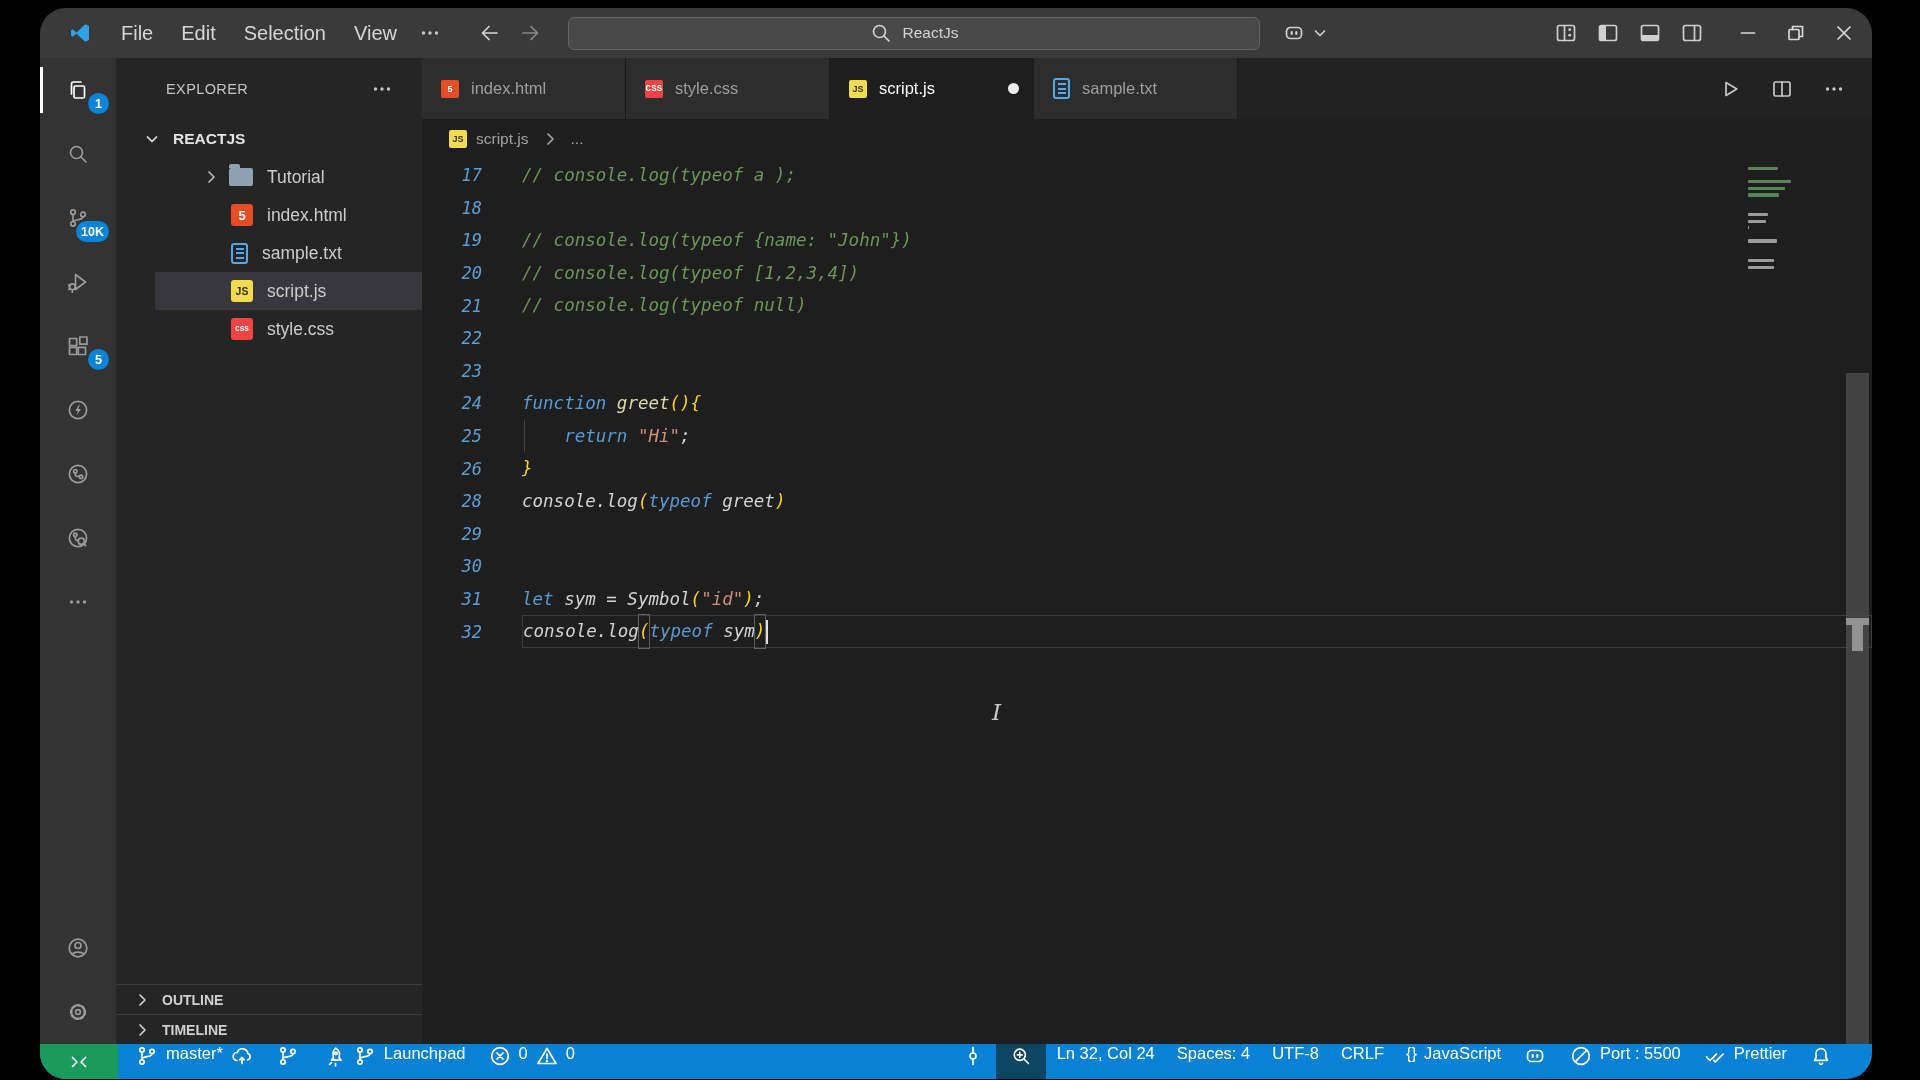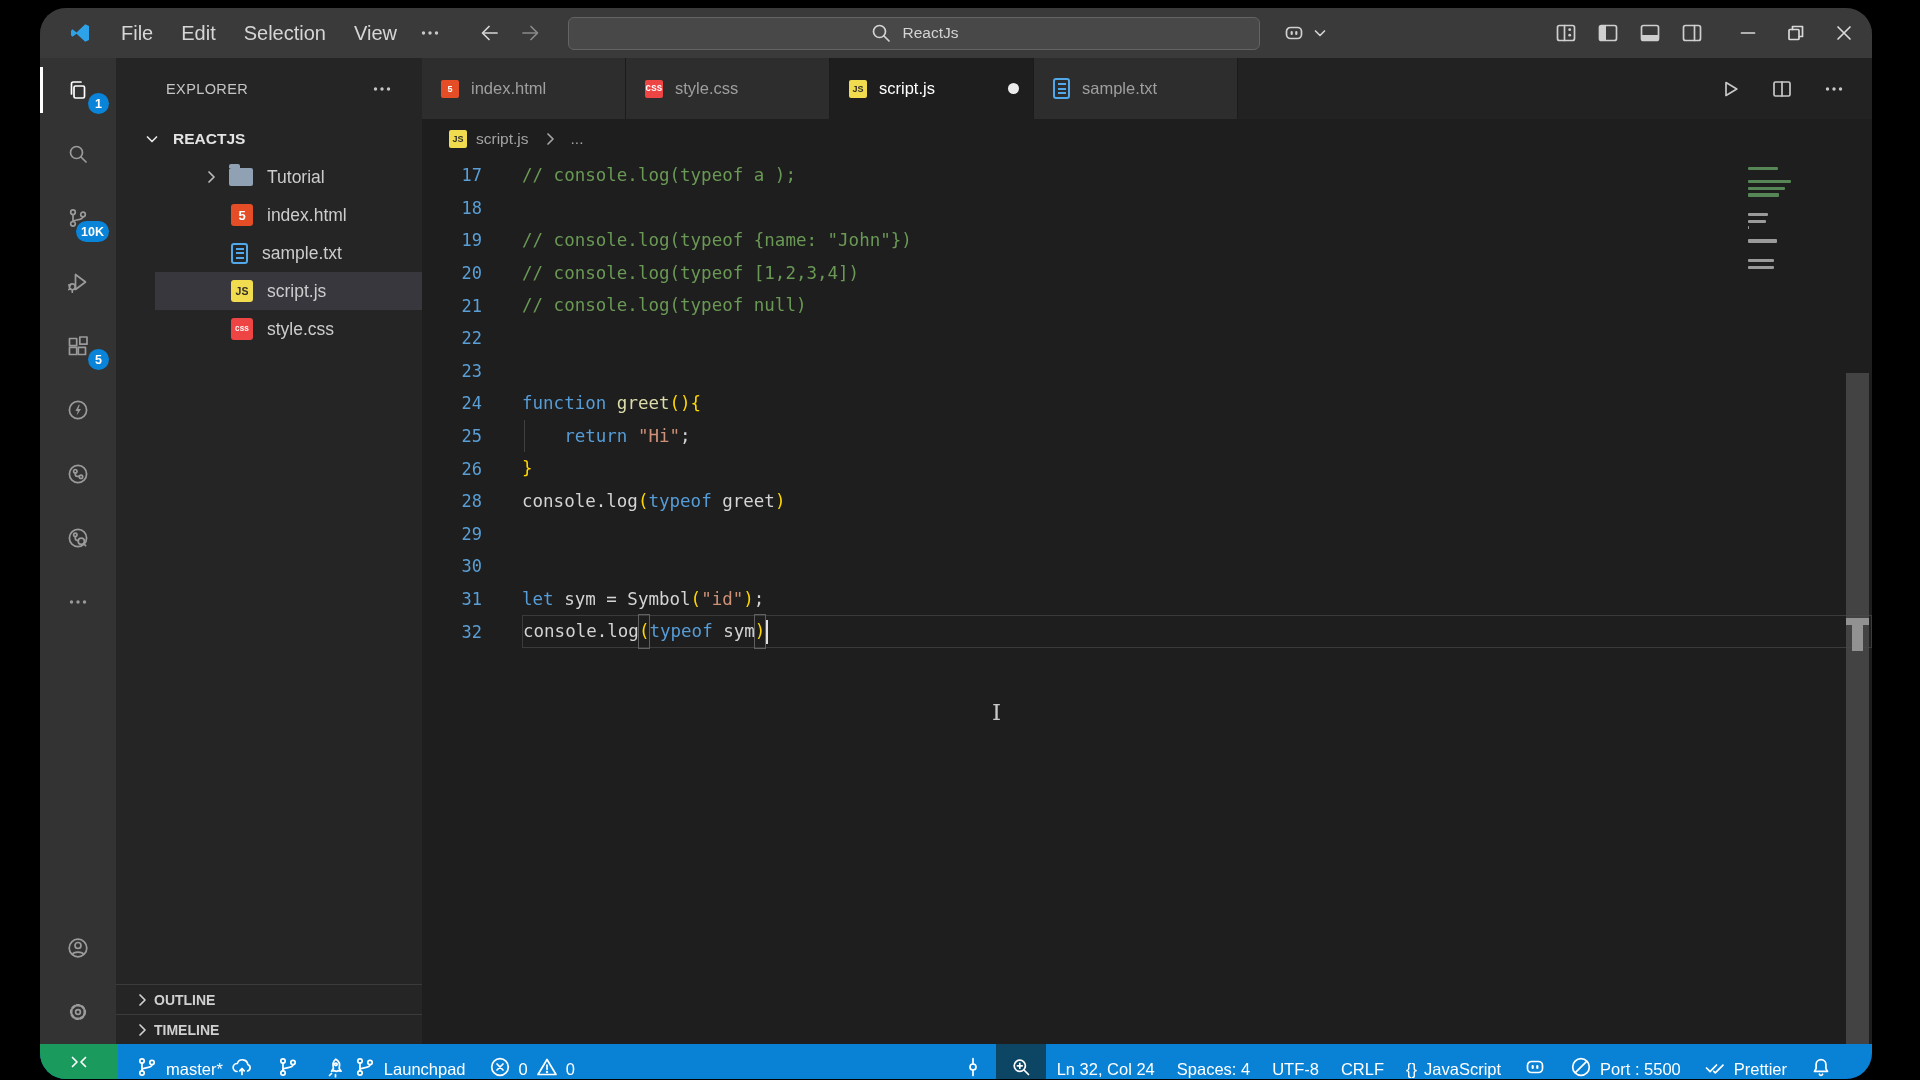--- a/index.html
+++ b/index.html
@@ -37,21 +37,21 @@
   .sb-root{height:38px;display:flex;align-items:center;gap:9px;padding-left:24px;font-weight:bold;
     font-size:15.5px;color:#e4e4e4;}
   .tree{display:flex;flex-direction:column;}
   .tree-item{height:38px;display:flex;align-items:center;font-size:17.5px;position:relative;margin-left:39px;}
   .tree-item.selected{background:#37373d;}
   .ti-chev{width:26px;margin-left:44px;color:#bbb;display:flex;}
   .ti-icon{margin-left:76px;display:flex;}
   .tree-item.folder .ti-icon{margin-left:4px;}
   .ti-label{margin-left:14px;}
   .sb-spacer{flex:1;}
-  .sb-section{height:29px;display:flex;align-items:center;gap:0;padding-left:14px;font-weight:bold;
+  .sb-section{height:29px;display:flex;align-items:center;gap:8px;padding-left:14px;font-weight:bold;
     font-size:14px;color:#d0d0d0;border-top:1px solid rgba(255,255,255,.10);}
   
   .fi{width:22px;height:22px;border-radius:3px;display:flex;align-items:center;justify-content:center;
     font-weight:bold;color:#fff;flex:none;font-family:"Liberation Sans",sans-serif;}
   .fi-html{background:#e44d26;font-size:13px;}
   .fi-js{background:#f0dc4e;color:#33302a;font-size:10.5px;}
   .fi-css{background:#ef4444;font-size:7.5px;letter-spacing:.2px;font-family:Liberation Mono, monospace;}
   .fi-txt{width:17px;height:21px;border:2px solid #51a8ea;border-radius:3px;background:transparent;
     display:flex;flex-direction:column;justify-content:center;gap:2.5px;align-items:center;box-sizing:border-box;flex:none;}
   .fi-txt i{display:block;width:8px;height:2px;background:#51a8ea;}
@@ -63,21 +63,21 @@
   .tabs{height:61px;background:#222222;display:flex;flex:none;align-items:stretch;}
   .tab{width:204px;box-sizing:border-box;display:flex;align-items:center;gap:12px;padding:0 14px 0 19px;
     font-size:16.5px;background:#2d2d2d;color:#9f9f9f;border-right:1px solid #1b1b1b;flex:none;}
   .tab.active{background:#1e1e1e;color:#ffffff;}
   .dot{width:11px;height:11px;border-radius:50%;background:#ececec;margin-left:auto;flex:none;}
   .tab-actions{margin-left:auto;display:flex;align-items:center;gap:28px;padding-right:26px;color:#c8c8c8;}
   .breadcrumb{height:40px;display:flex;align-items:center;gap:9px;padding-left:27px;color:#a3a3a3;
     font-size:15.5px;flex:none;background:#1e1e1e;}
   
   .code{flex:1;position:relative;font-family:"DejaVu Sans Mono","Liberation Mono",monospace;
-    font-size:17.5px;overflow:hidden;}
+    font-size:17.5px;overflow:hidden;font-style:italic;}
   .line{display:flex;height:32.6px;position:relative;align-items:center;}
   .gutter{width:100px;flex:none;text-align:right;padding-right:40px;box-sizing:border-box;
     color:#5a9fd6;font-size:17px;}
   .content{flex:1;white-space:pre;color:#d4d4d4;line-height:32.6px;height:100%;position:relative;
     display:flex;align-items:center;box-sizing:border-box;}
   .line.current .content{border:1px solid rgba(255,255,255,.13);}
   .line[data-guide="1"] .content::before{content:"";position:absolute;left:2px;top:0;bottom:0;width:1px;background:#404040;}
   .tk-comment{color:#6a9955;}.tk-keyword{color:#569cd6;}.tk-string{color:#ce9178;}
   .tk-bracket{color:#ffd602;}.tk-plain{color:#d4d4d4;}.tk-func{color:#dcdcaa;}
   .tk-match{color:#ffd602;outline:1px solid #606060;}
@@ -85,21 +85,21 @@
   .minimap{position:absolute;top:8px;right:74px;width:50px;}
   .mm-row{height:3.2px;margin-bottom:3.4px;border-radius:1px;}
   .vscroll{position:absolute;right:3px;top:214px;width:23px;height:671px;background:#4a4a4a;opacity:.85;}
   .scroll-markerH{position:absolute;right:3px;top:459px;width:23px;height:7px;background:#929292;}
   .scroll-markerV{position:absolute;right:9px;top:466px;width:11px;height:26px;background:#929292;}
   .ibeam{position:absolute;left:570px;top:540px;color:#c9c9c9;font-family:"DejaVu Serif",serif;font-size:23px;}
   
   .statusbar{height:35px;background:#0982d6;display:flex;align-items:center;color:#fff;
     font-size:16.5px;flex:none;}
   .remote{width:78px;height:100%;background:#1a9a5c;display:flex;align-items:center;justify-content:center;flex:none;}
-  .st-item{display:flex;align-items:flex-end;gap:7px;padding:0 11px;height:100%;}
+  .st-item{display:flex;align-items:flex-start;gap:7px;padding:0 11px;height:100%;}
   .st-left{display:flex;align-items:center;height:100%;margin-left:6px;}
   .st-right{display:flex;align-items:center;height:100%;margin-left:auto;padding-right:28px;}
   .zoom-btn{background:#0d4665;padding:0 13px;}
   
   svg.ic{width:24px;height:24px;display:block;fill:none;stroke:currentColor;stroke-width:1.7;
     stroke-linecap:round;stroke-linejoin:round;flex:none;}
   .ic30{width:30px;height:30px;}.ic22{width:22px;height:22px;}.ic20{width:20px;height:20px;}
   .ic18{width:18px;height:18px;}.ic16{width:16px;height:16px;}.ic14{width:14px;height:14px;}.ic12{width:12px;height:12px;}
 </style>
 </head>

